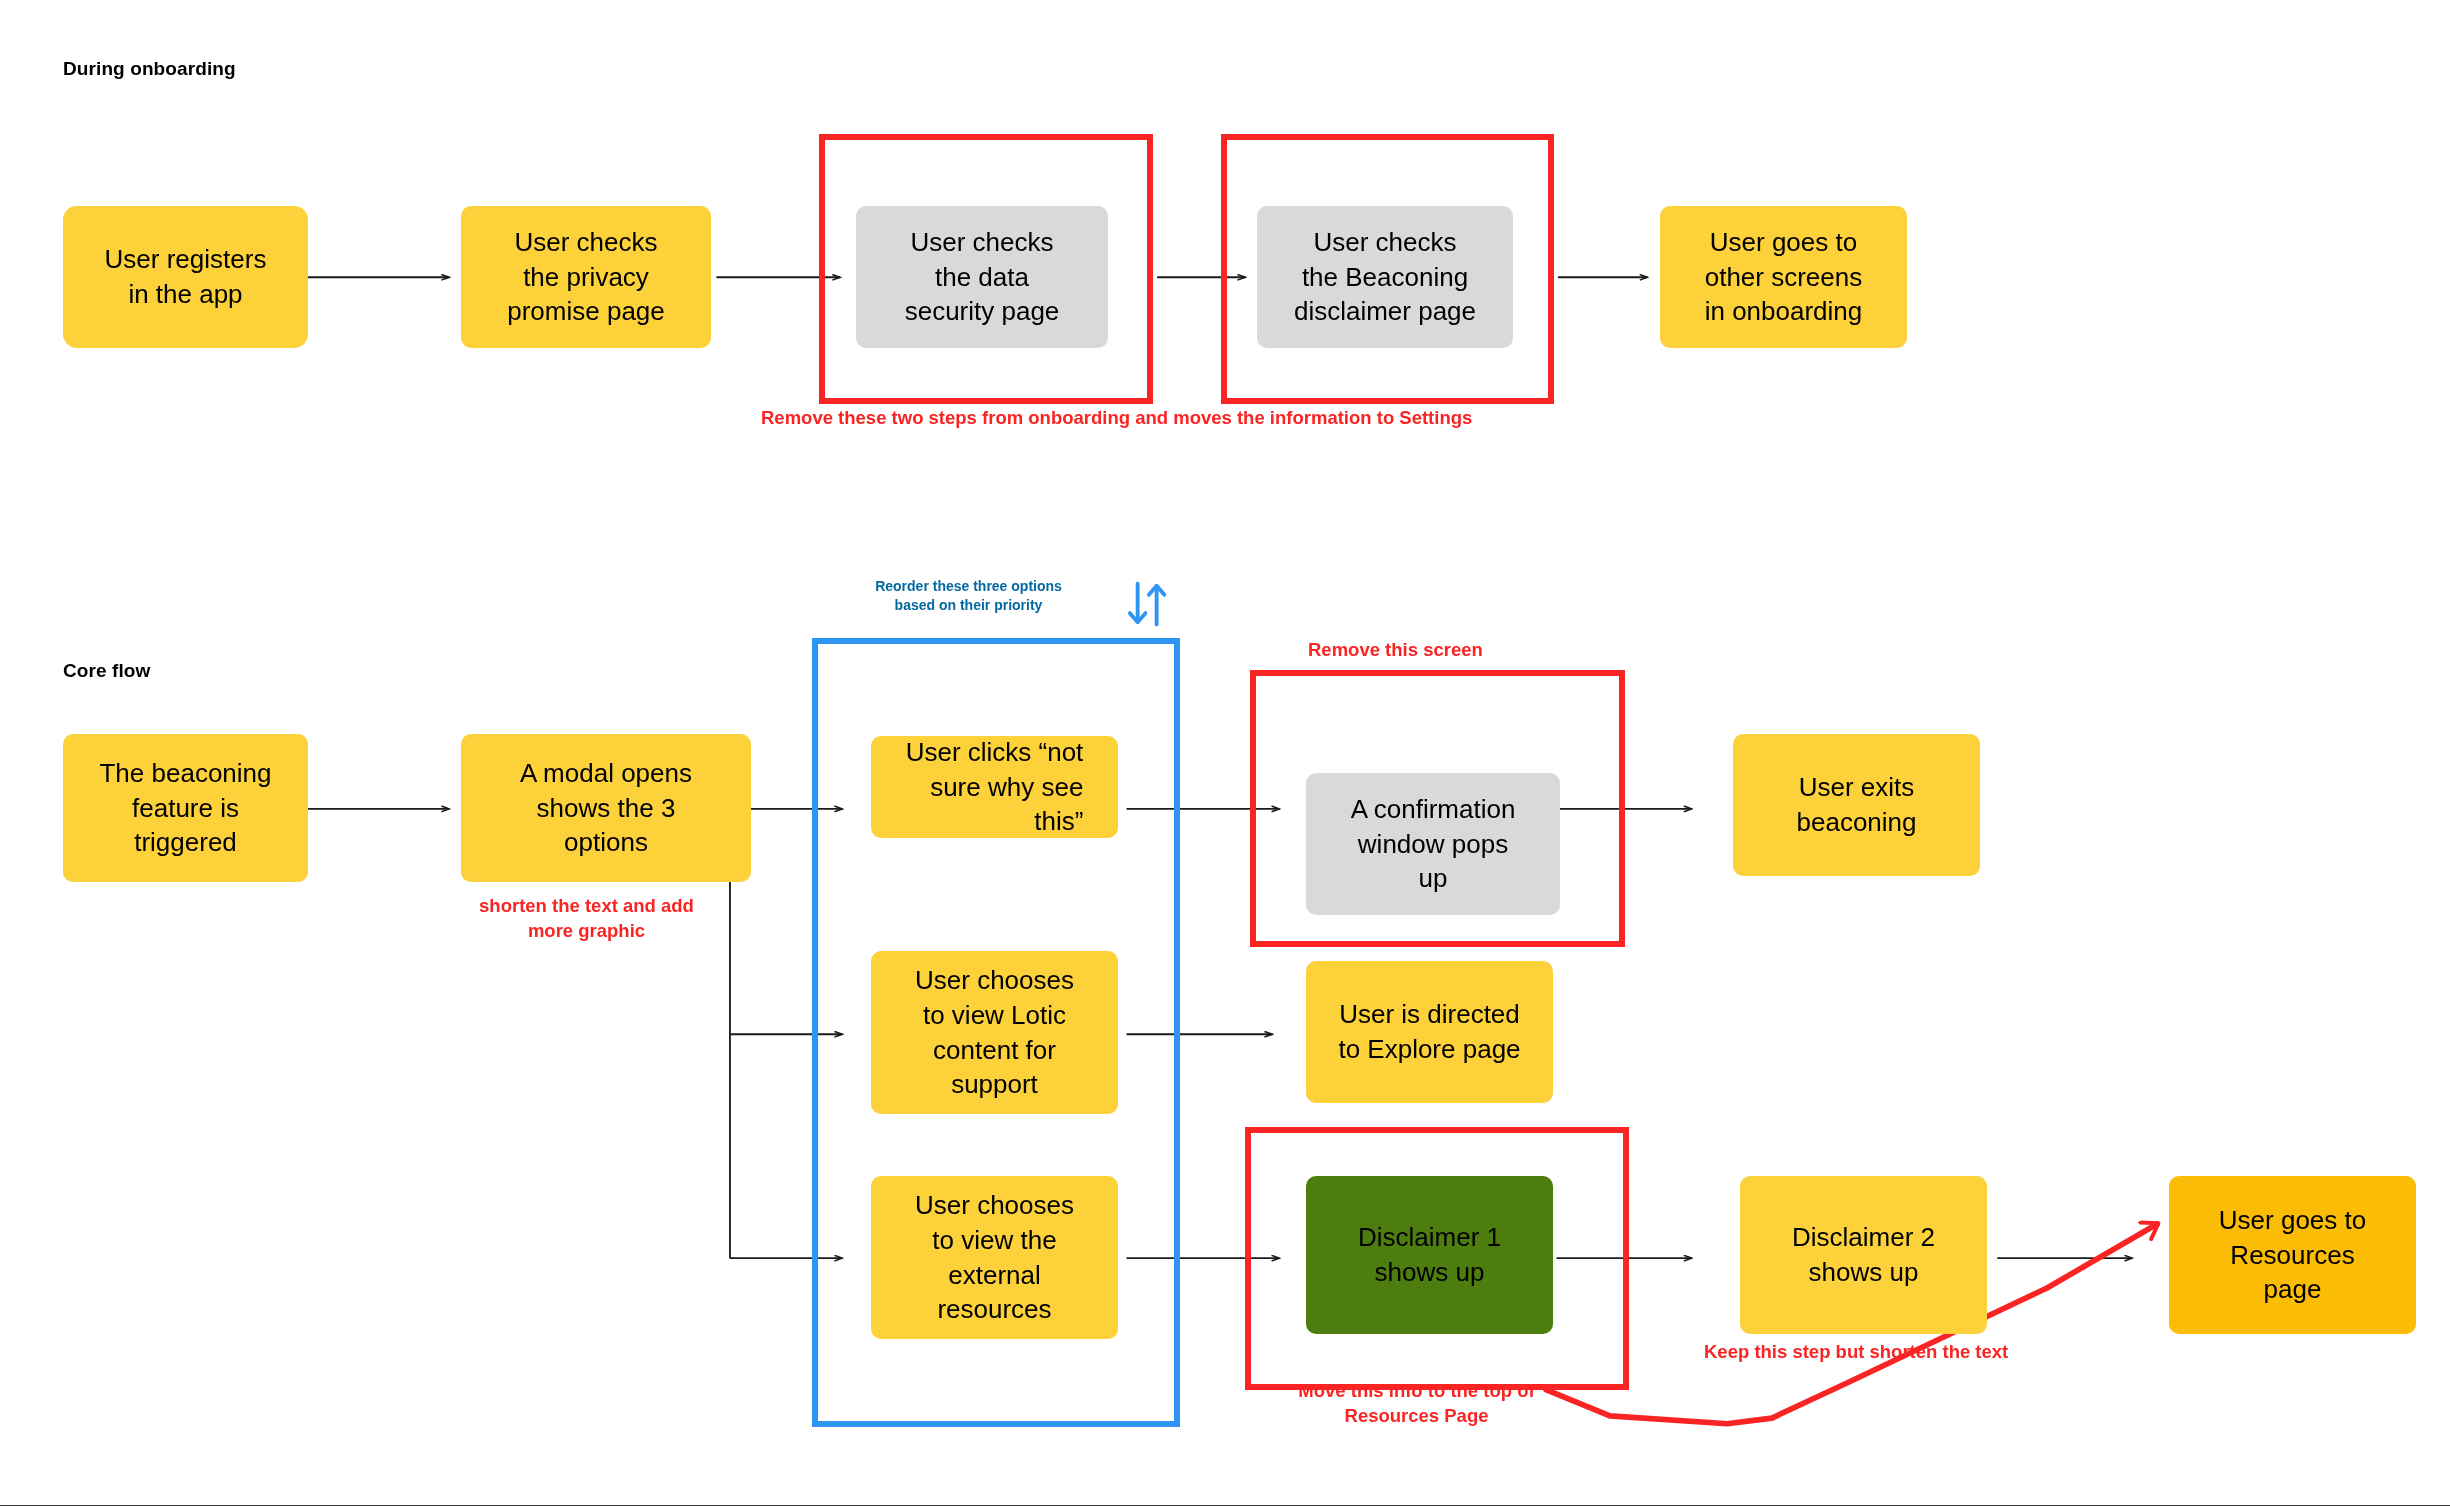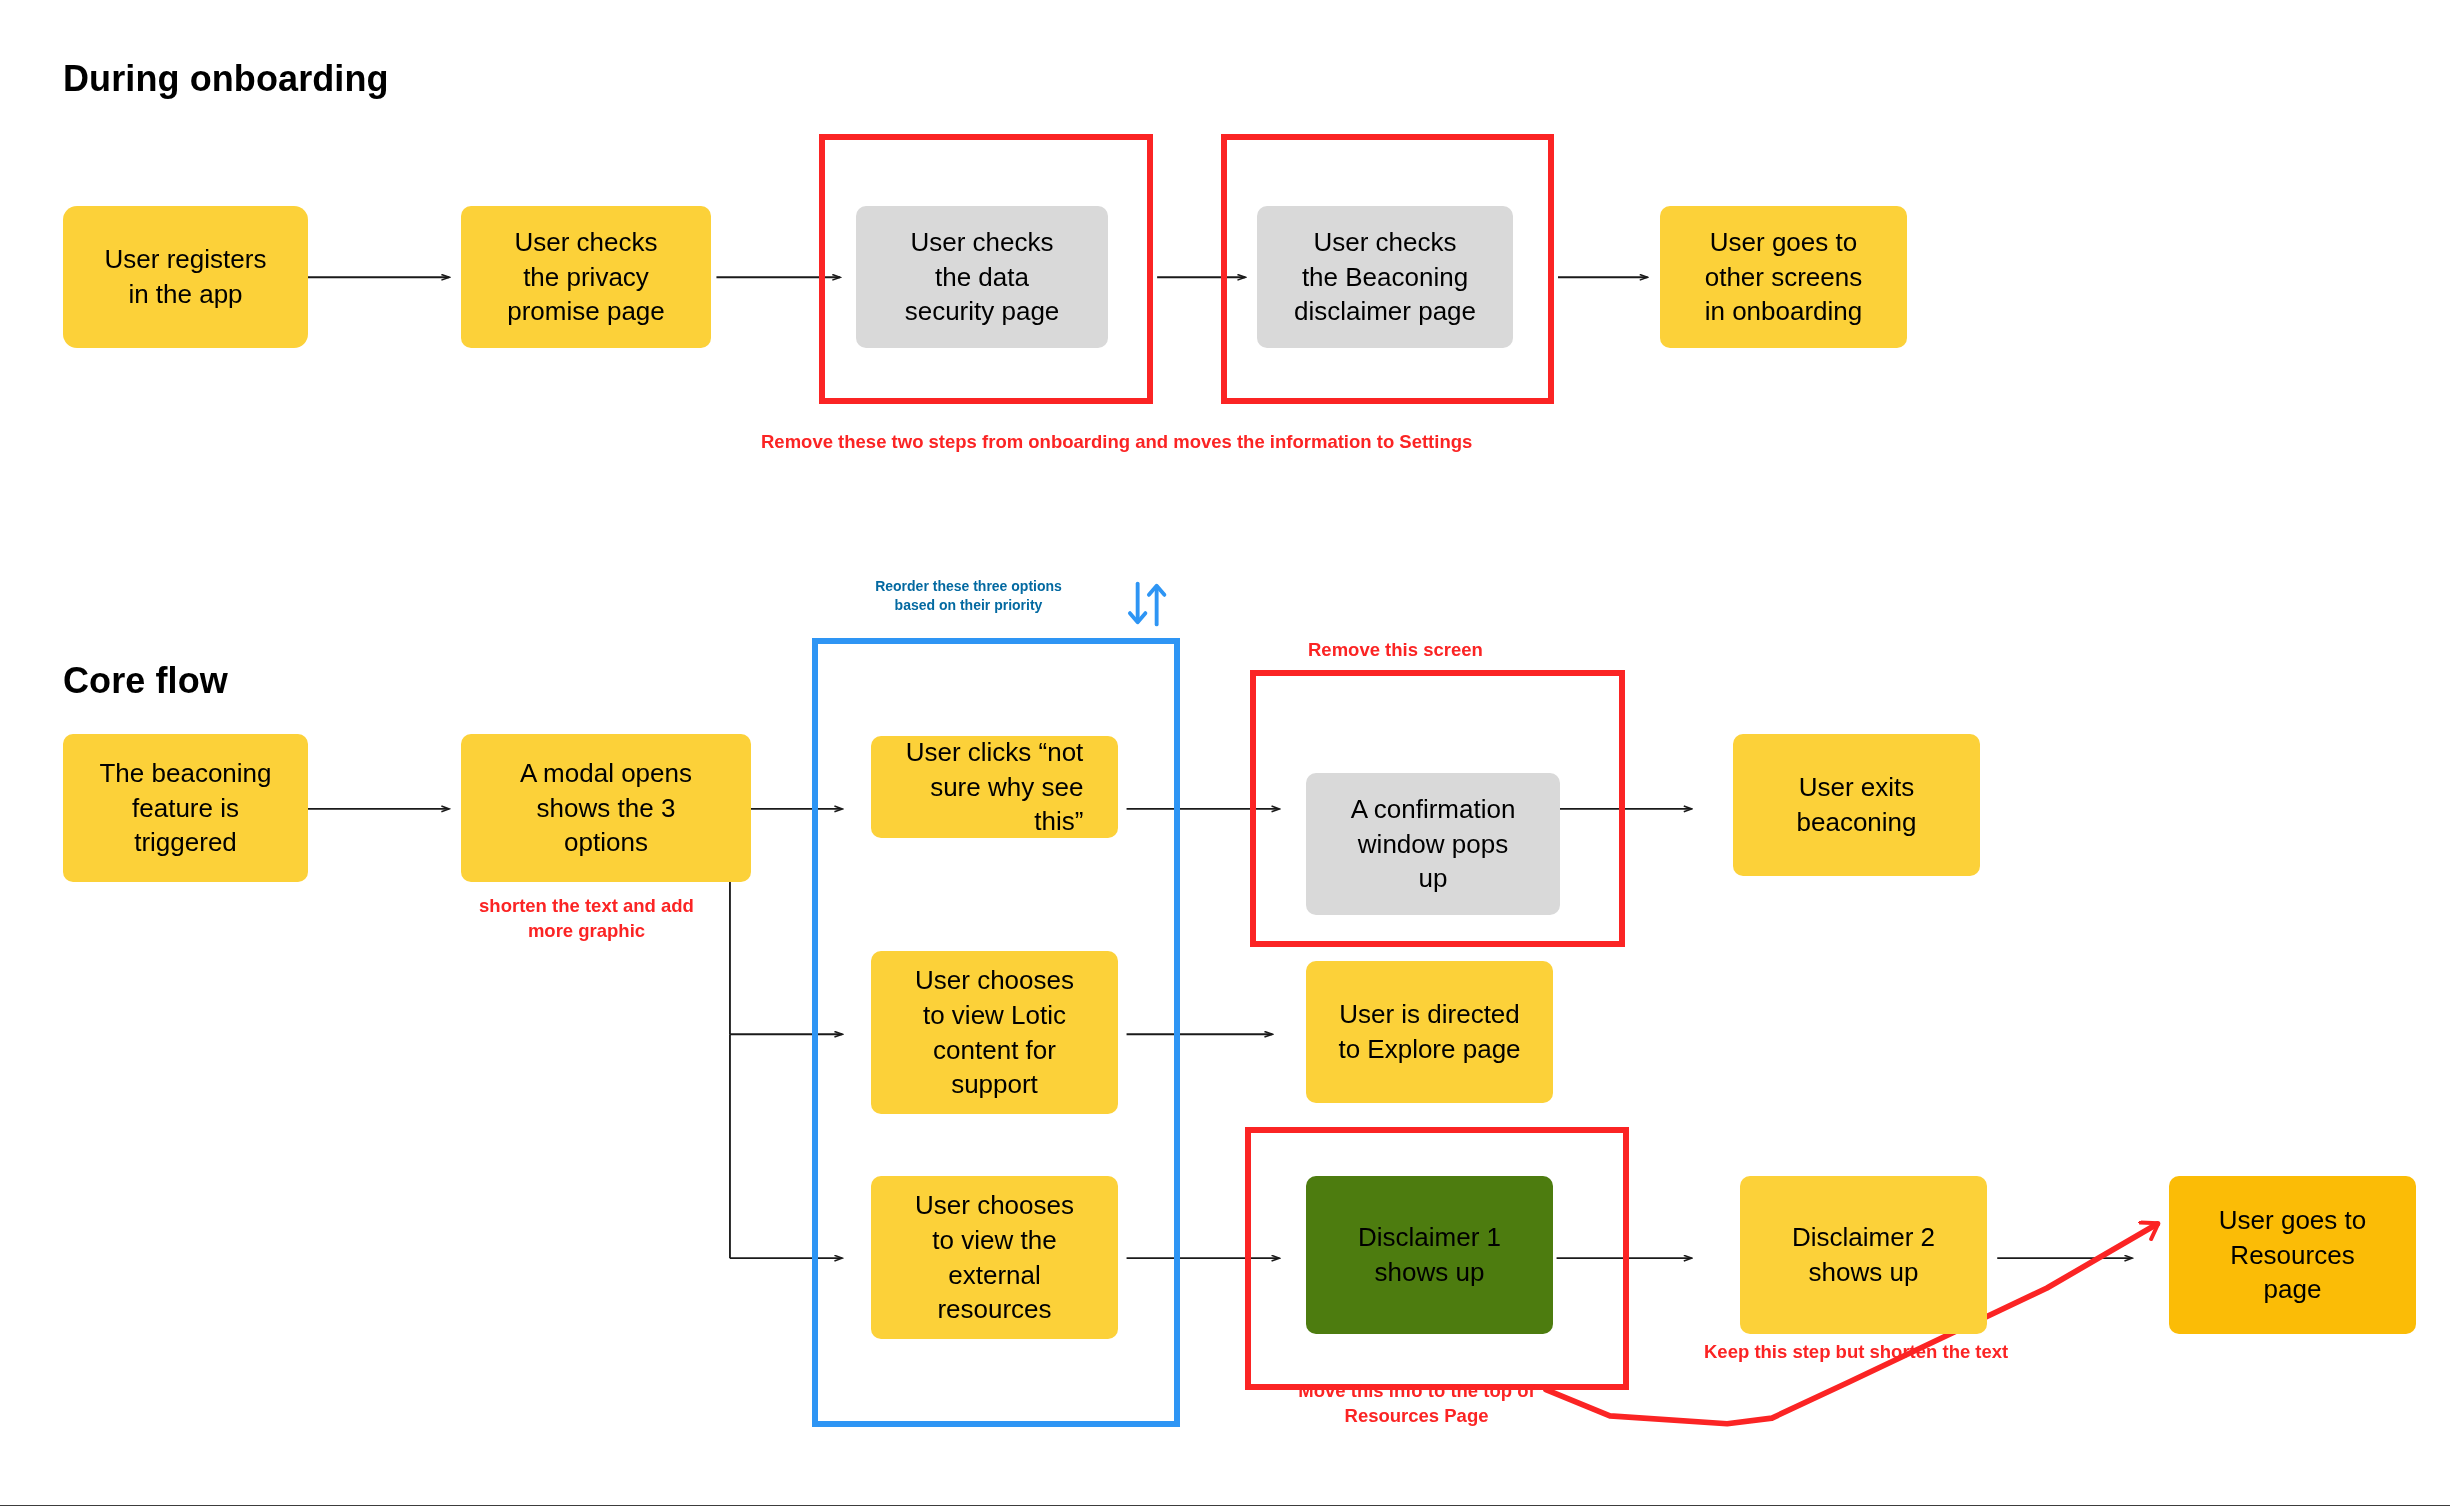--- a/index.html
+++ b/index.html
@@ -14,21 +14,21 @@
   #canvas {
     position: relative;
     width: 2450px;
     height: 1507px;
     background: #ffffff;
     overflow: hidden;
   }
   
   .section-title {
     position: absolute;
-    font-size: 36px;
+    font-size: 19px;
     font-weight: bold;
     color: #000000;
     letter-spacing: 0.1px;
     white-space: nowrap;
   }
   
   .node {
     position: absolute;
     box-sizing: border-box;
     border-radius: 10px;
@@ -159,21 +159,21 @@
 security page</div>
 
   <div class="node gray" style="left:1257px; top:206px; width:256px; height:142px;">User checks
 the Beaconing
 disclaimer page</div>
 
   <div class="node yellow" style="left:1660px; top:206px; width:247px; height:142px;">User goes to
 other screens
 in onboarding</div>
 
-  <div class="annot red" style="left:761px; top:430px; text-align:right;">Remove these two steps from onboarding and moves the information to Settings</div>
+  <div class="annot red" style="left:761px; top:406px; text-align:right;">Remove these two steps from onboarding and moves the information to Settings</div>
 
   <div class="hl blue" style="left:812px; top:638px; width:368px; height:789px;"></div>
 
   <div class="annot blue" style="left:819px; top:577px; width:299px; text-align:center;">Reorder these three options
 based on their priority</div>
   <svg style="position:absolute; left:1125px; top:579px; width:45px; height:50px;" viewBox="0 0 64 70" xmlns="http://www.w3.org/2000/svg">
     <g stroke="#2E95F4" stroke-width="5.5" fill="none" stroke-linecap="round" stroke-linejoin="round">
       <line x1="18" y1="6" x2="18" y2="60"></line>
       <path d="M7 48 L18 61 L29 48"></path>
       <line x1="45" y1="64" x2="45" y2="10"></line>

